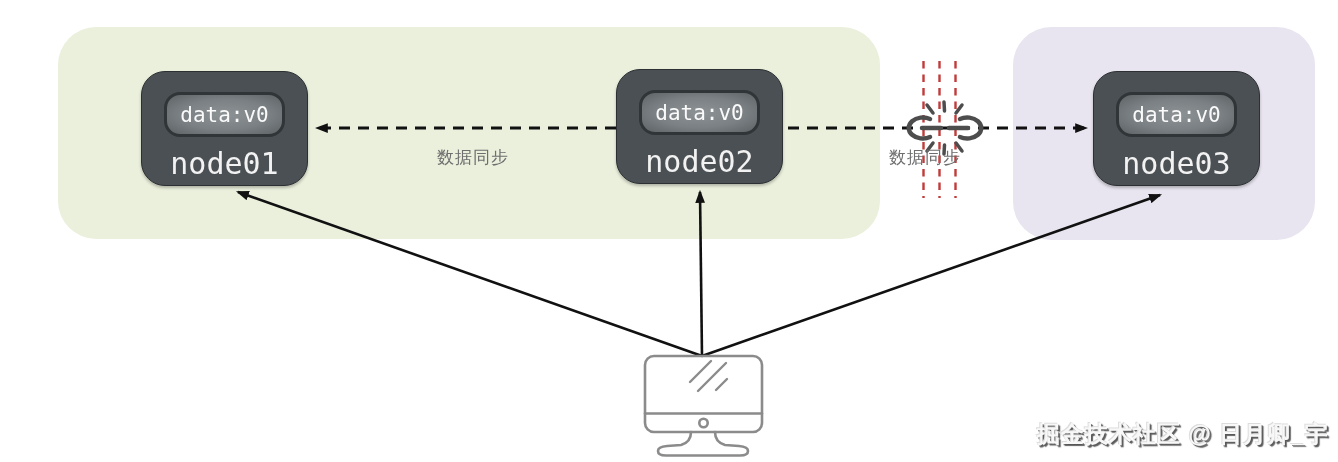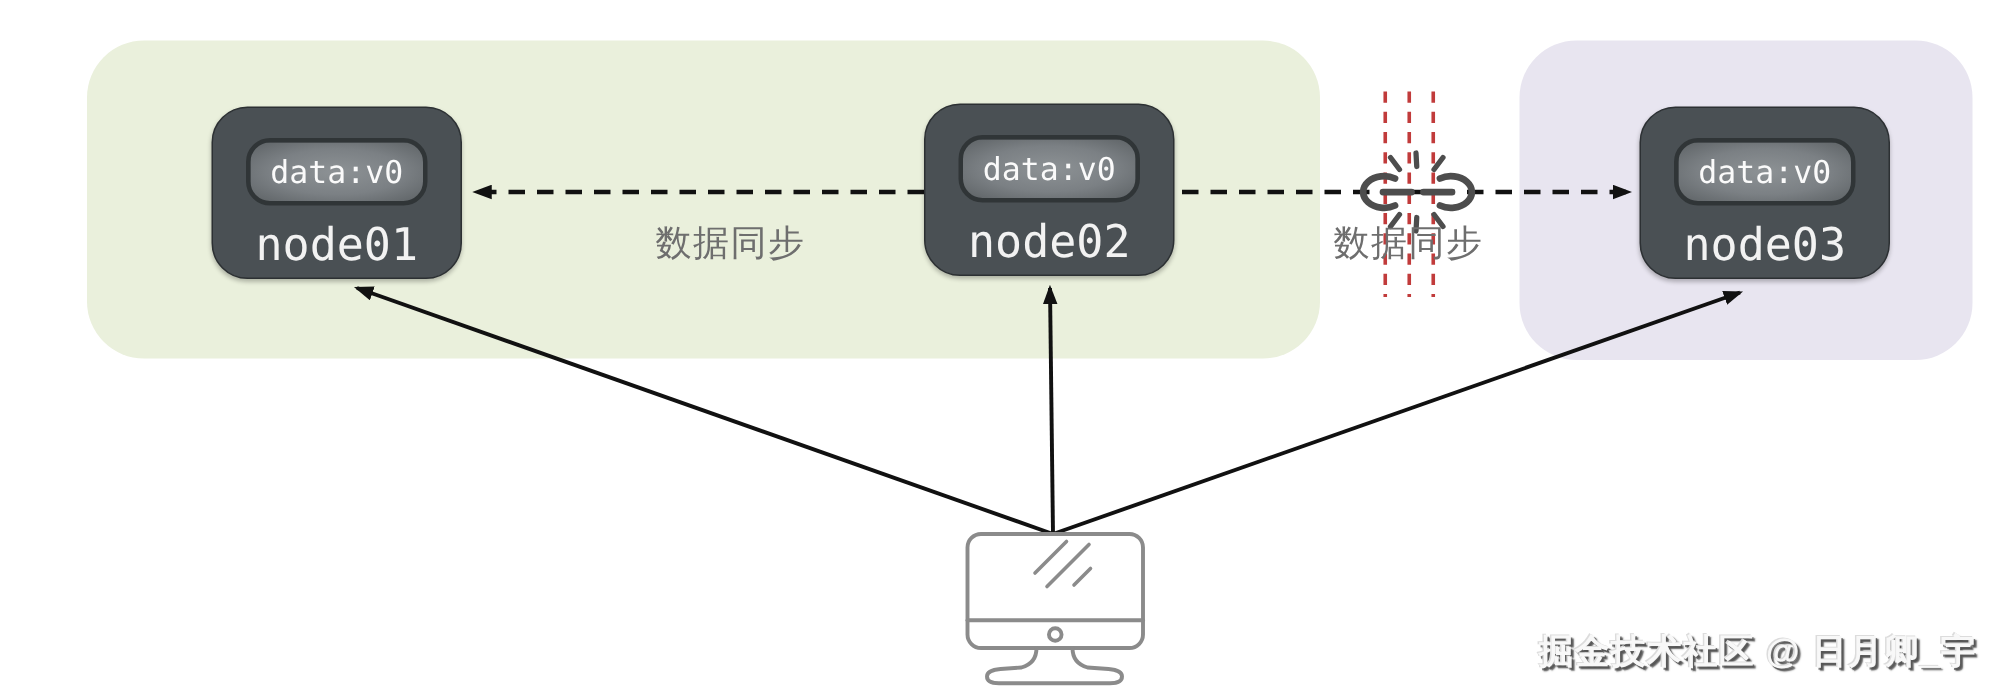--- a/index.html
+++ b/index.html
@@ -66,30 +66,30 @@
   }
   .node-name {
     margin-top: 9px;
     font-family: "DejaVu Sans Mono", monospace;
     font-size: 30px;
     color: #f2f2f2;
   }
   .sync-label {
     position: absolute;
     z-index: 3;
-    font-size: 24px;
+    font-size: 17px;
     color: #6e6e6e;
     letter-spacing: 1px;
     white-space: nowrap;
   }
   .sync-label-1 { left: 437px; top: 146px; }
   .sync-label-2 { left: 889px; top: 146px; }
   .watermark {
     position: absolute;
-    right: 20px;
+    right: 9px;
     bottom: 12px;
     z-index: 10;
     font-size: 23px;
     font-weight: bold;
     color: #f8f8f8;
     text-shadow: -1px -1px 0 #dcdcdc, 2px 2px 1px rgba(80,80,80,0.9), 1px 1px 0 #888888;
     letter-spacing: 1px;
     white-space: nowrap;
     margin-top: 14px;
   }

